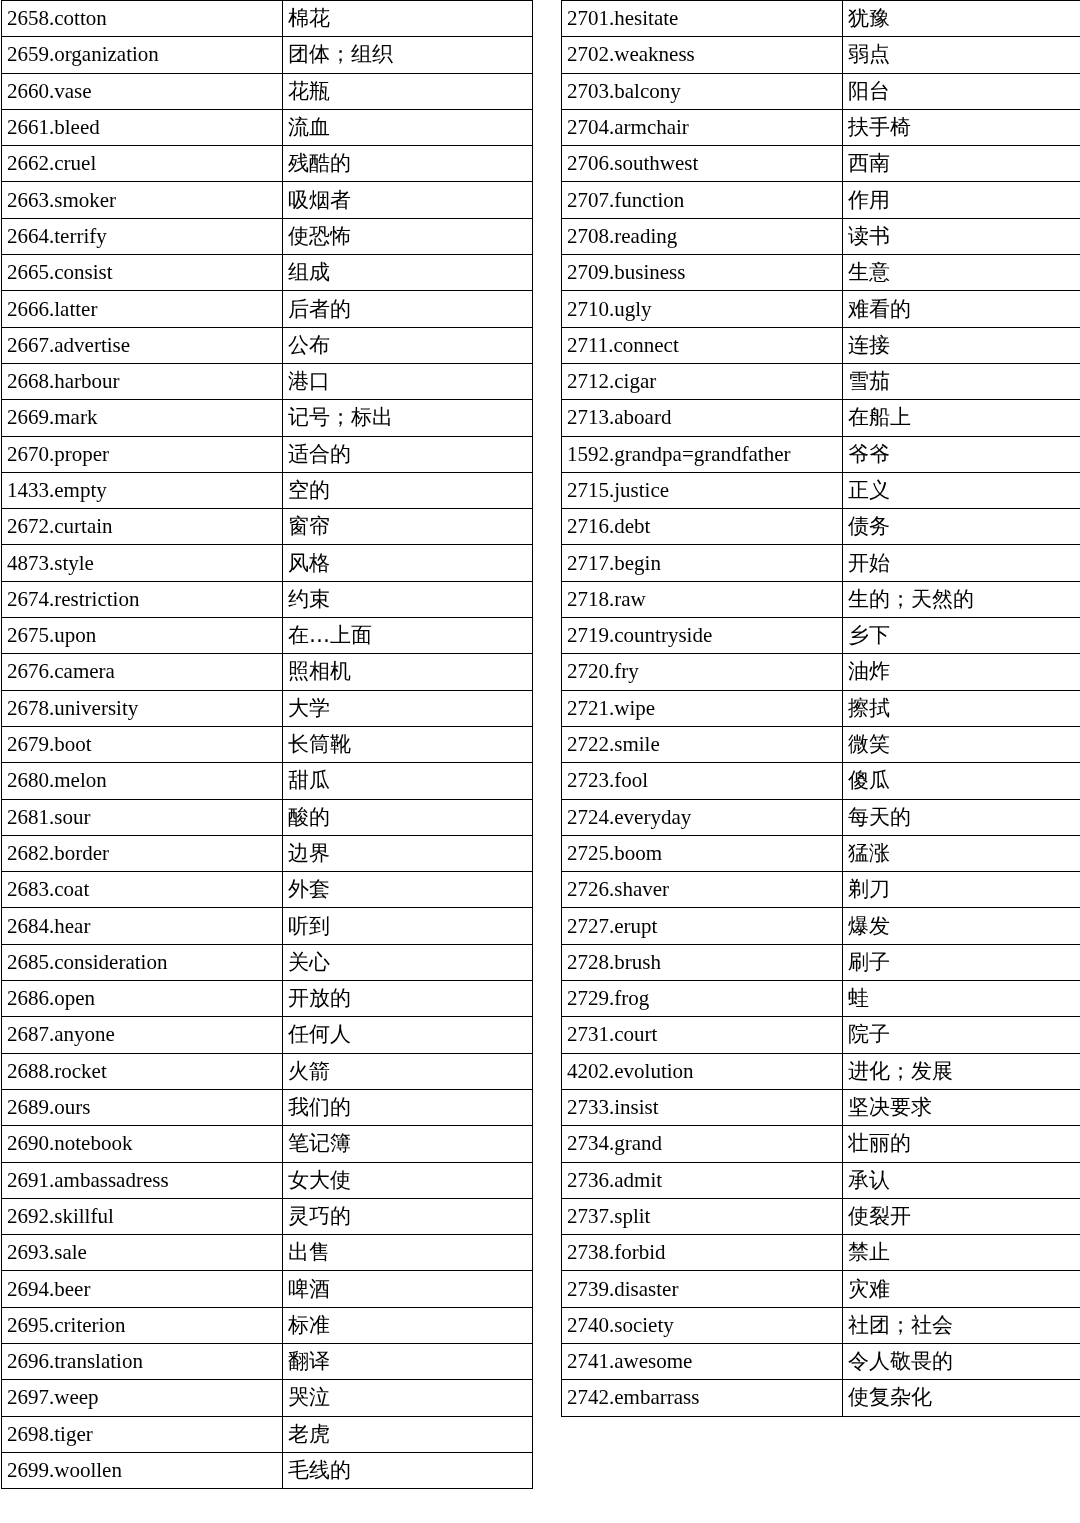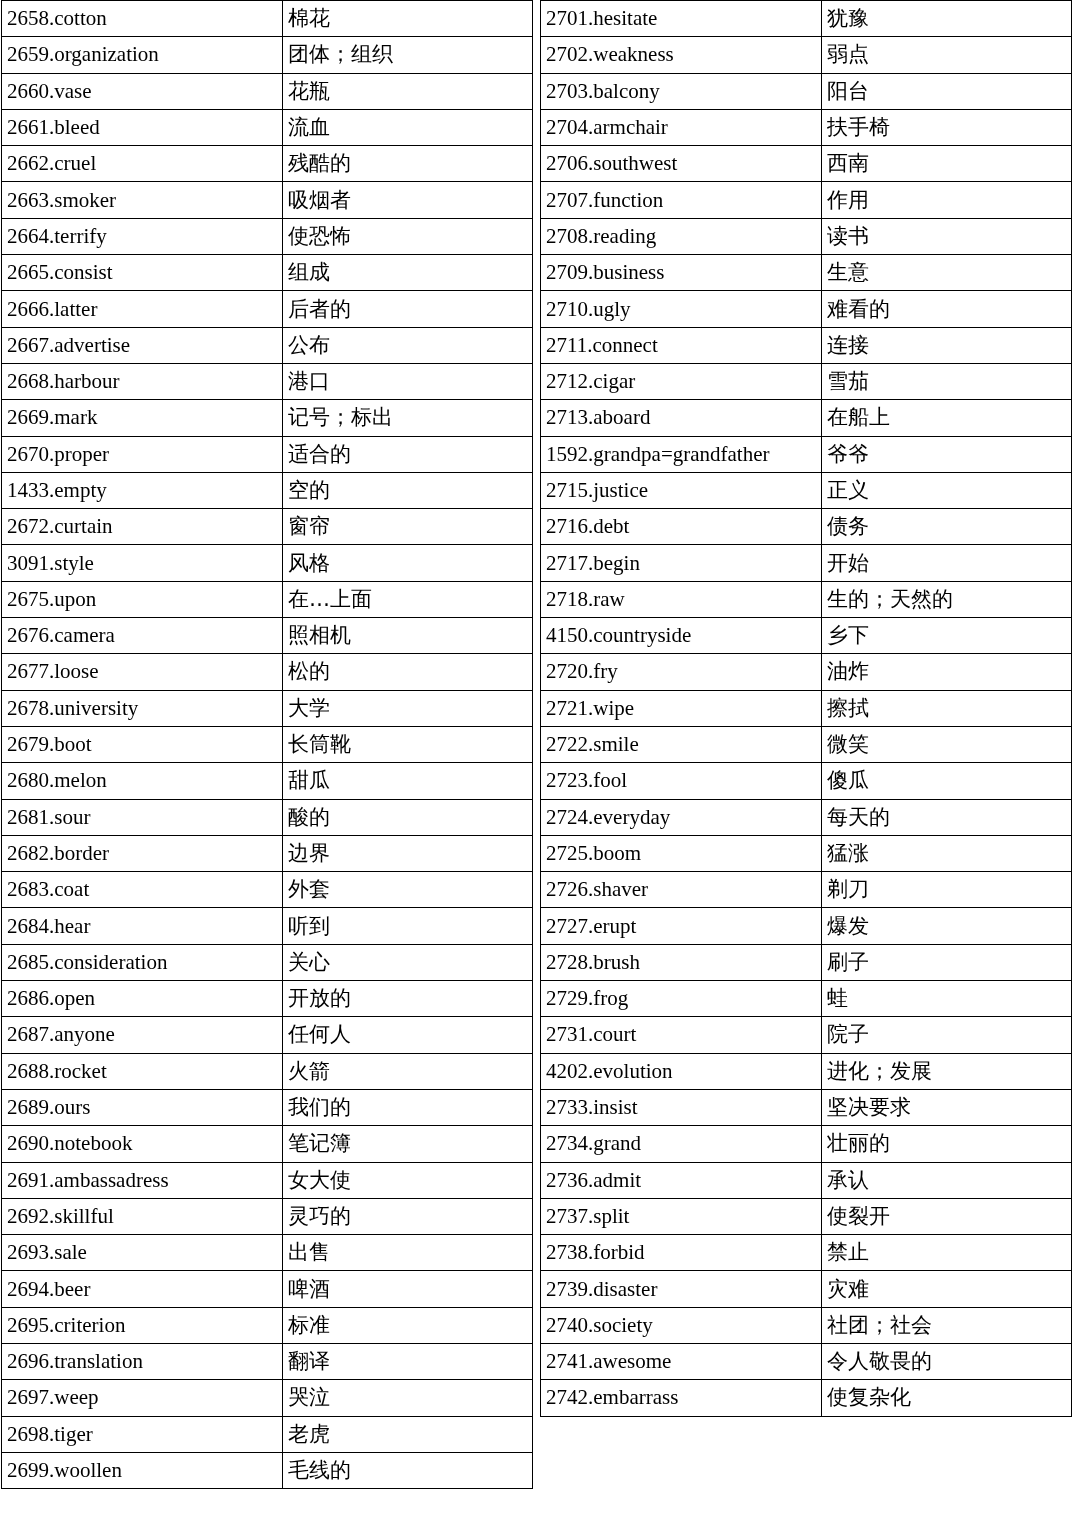--- a/index.html
+++ b/index.html
@@ -13,20 +13,21 @@
     font-family: "Liberation Serif", serif;
     color: #000000;
     overflow: hidden;
   }
   .page {
     width: 1080px;
     height: 1523px;
     display: flex;
     flex-direction: row;
     box-sizing: border-box;
+    justify-content: space-between;
   }
   .col {
     width: 519px;
     box-sizing: border-box;
   }
   .col-left { margin-left: 1px; margin-right: 20px; }
   .col-right { }
   table.vocab {
     border-collapse: collapse;
     width: 519px;
@@ -113,34 +114,34 @@
           </tr>
           <tr>
             <td class="term">1433.empty</td>
             <td class="meaning">空的</td>
           </tr>
           <tr>
             <td class="term">2672.curtain</td>
             <td class="meaning">窗帘</td>
           </tr>
           <tr>
-            <td class="term">3091.style</td>
+            <td class="term">4873.style</td>
             <td class="meaning">风格</td>
+          </tr>
+          <tr>
+            <td class="term">2674.restriction</td>
+            <td class="meaning">约束</td>
           </tr>
           <tr>
             <td class="term">2675.upon</td>
             <td class="meaning">在…上面</td>
           </tr>
           <tr>
             <td class="term">2676.camera</td>
             <td class="meaning">照相机</td>
-          </tr>
-          <tr>
-            <td class="term">2677.loose</td>
-            <td class="meaning">松的</td>
           </tr>
           <tr>
             <td class="term">2678.university</td>
             <td class="meaning">大学</td>
           </tr>
           <tr>
             <td class="term">2679.boot</td>
             <td class="meaning">长筒靴</td>
           </tr>
           <tr>
@@ -291,21 +292,21 @@
           </tr>
           <tr>
             <td class="term">2717.begin</td>
             <td class="meaning">开始</td>
           </tr>
           <tr>
             <td class="term">2718.raw</td>
             <td class="meaning">生的；天然的</td>
           </tr>
           <tr>
-            <td class="term">4150.countryside</td>
+            <td class="term">2719.countryside</td>
             <td class="meaning">乡下</td>
           </tr>
           <tr>
             <td class="term">2720.fry</td>
             <td class="meaning">油炸</td>
           </tr>
           <tr>
             <td class="term">2721.wipe</td>
             <td class="meaning">擦拭</td>
           </tr>

